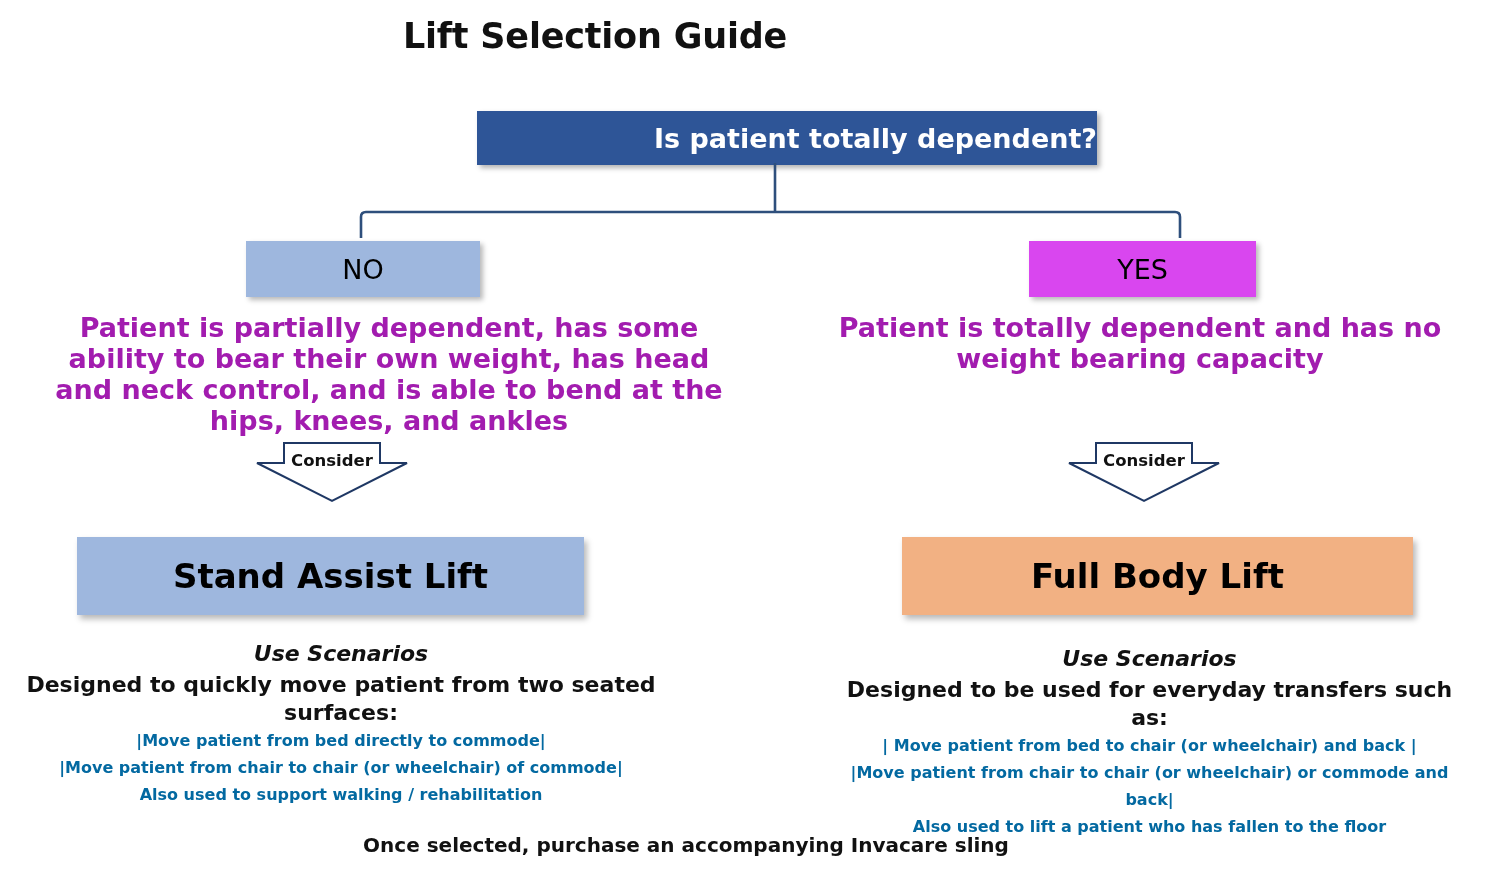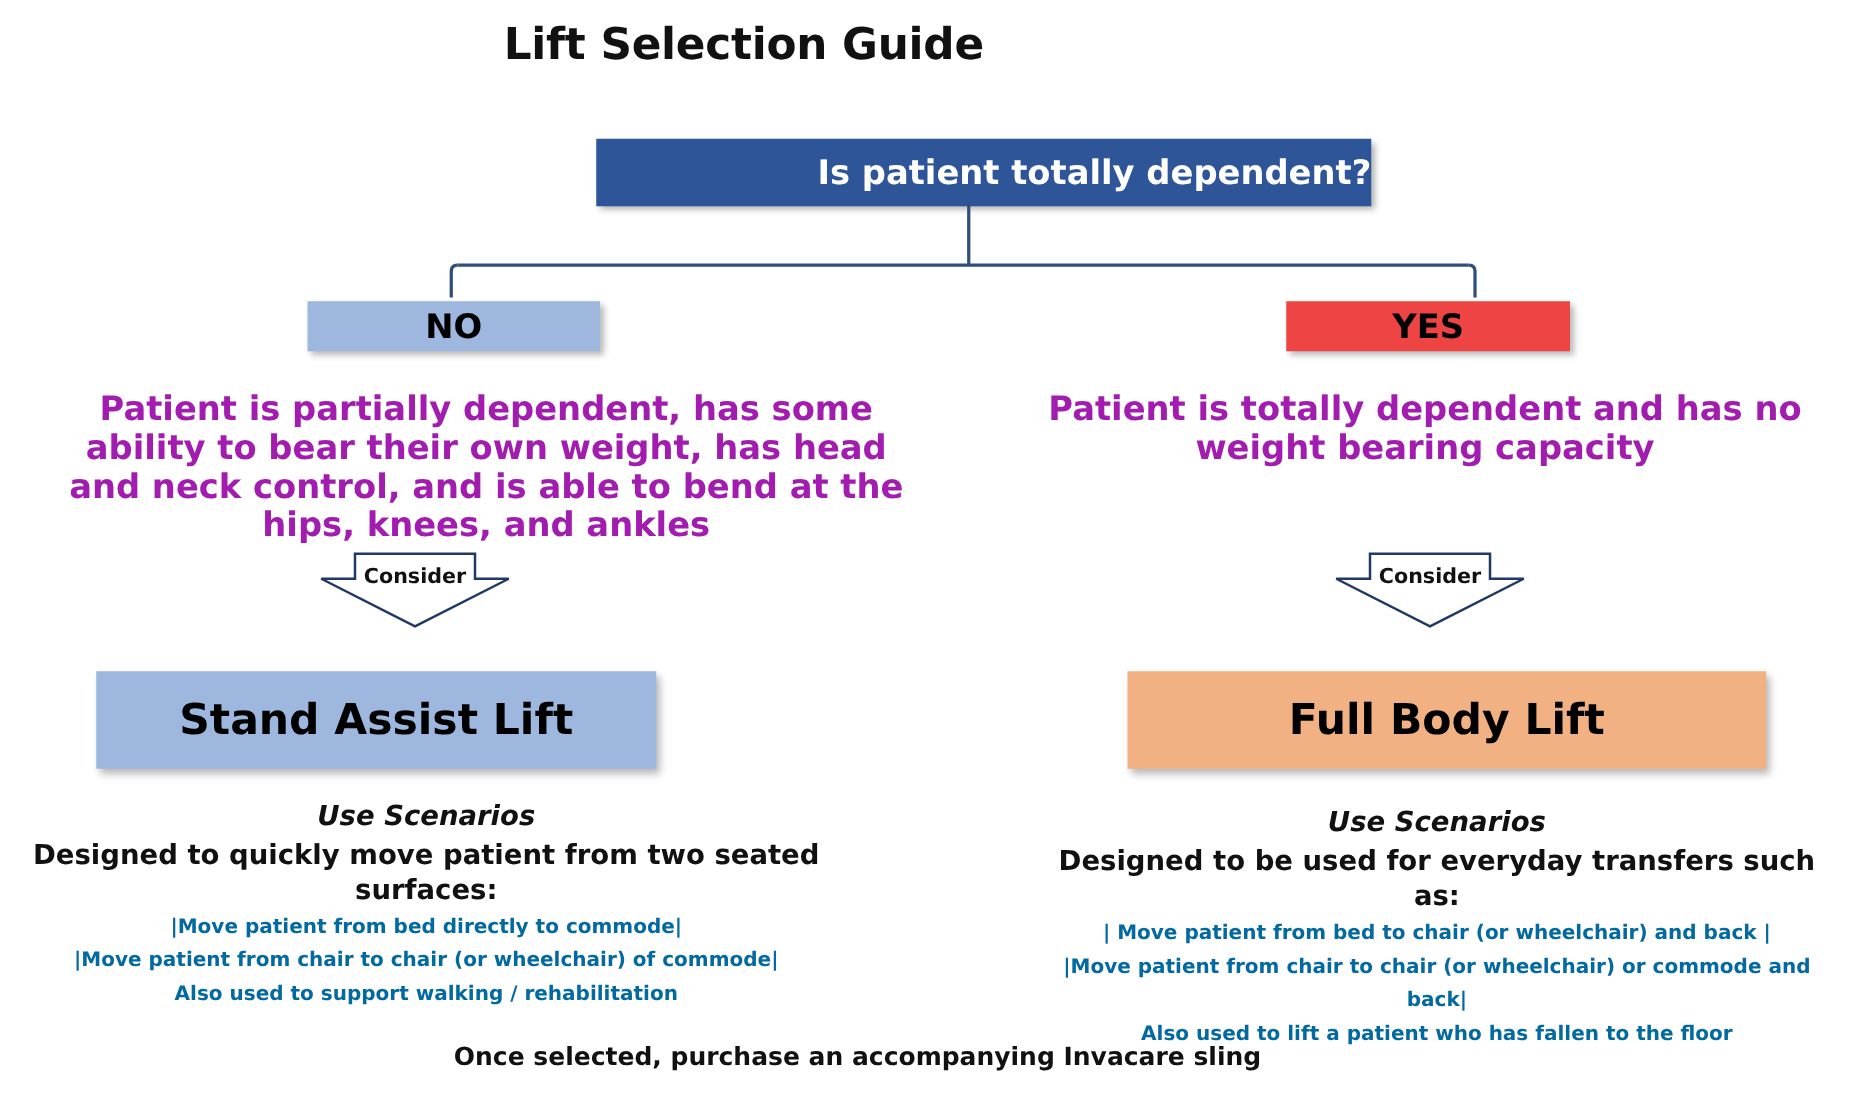--- a/index.html
+++ b/index.html
@@ -59,40 +59,40 @@
     left: 0;
     top: 160px;
     width: 1500px;
     height: 90px;
     pointer-events: none;
   }
 
   
   .branch-chip {
     position: absolute;
-    height: 40px;
+    height: 56px;
     display: flex;
     align-items: center;
     justify-content: center;
     font-size: 27px;
-    font-weight: 700;
+    font-weight: 400;
     color: #000000;
     box-shadow: 3px 3px 5px rgba(0,0,0,0.28);
   }
   .chip-no {
     left: 246px;
     top: 241px;
     width: 234px;
     background: #9EB7DE;
   }
   .chip-yes {
     left: 1029px;
     top: 241px;
     width: 227px;
-    background: #ef4444;
+    background: #d946ef;
   }
 
   
   .branch-desc {
     position: absolute;
     text-align: center;
     font-size: 27px;
     font-weight: 700;
     line-height: 31px;
     color: #a21caf;
@@ -127,21 +127,21 @@
     align-items: center;
     justify-content: center;
     font-size: 34px;
     font-weight: 700;
     color: #000000;
     box-shadow: 3px 4px 6px rgba(0,0,0,0.28);
   }
   .result-left {
     left: 77px;
     top: 537px;
-    width: 448px;
+    width: 507px;
     background: #9EB7DE;
   }
   .result-right {
     left: 902px;
     top: 537px;
     width: 511px;
     background: #F2B183;
   }
 
   

